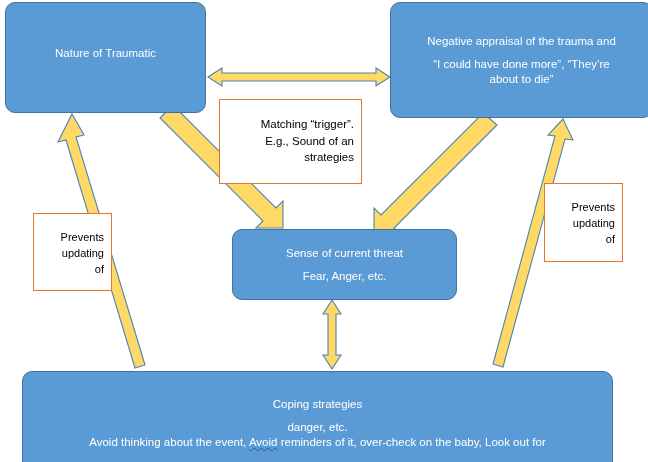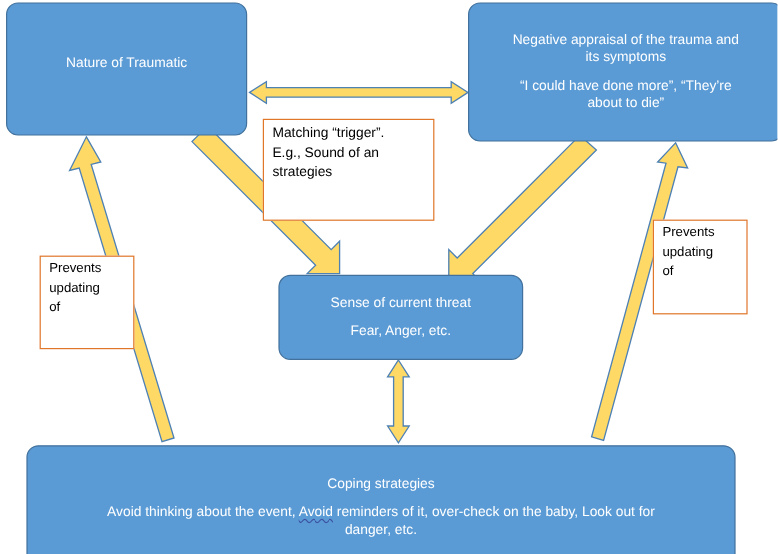--- a/index.html
+++ b/index.html
@@ -38,22 +38,22 @@
   .node .gap {
     height: 9px;
   }
   .note {
     position: absolute;
     box-sizing: border-box;
     background: #ffffff;
     border: 1px solid #E0762A;
     color: #000000;
     z-index: 4;
-    padding: 3px 7px;
-    text-align: left;
+    padding: 16px 7px;
+    text-align: right;
     line-height: 1.45;
   }
   .note .line { display: block; }
   .note .gap { height: 8px; }
   svg.arrows {
     position: absolute;
     left: 0;
     top: 0;
     width: 648px;
     height: 462px;
@@ -62,21 +62,21 @@
   .squiggle {
     text-decoration: underline;
     text-decoration-color: #3A53A4;
     text-decoration-style: wavy;
     text-decoration-thickness: 1px;
   }
 
   
   #node-memory     { left: 5px;   top: 2px;   width: 201px; height: 111px; font-size: 11.5px; }
   #node-appraisal  { left: 390px; top: 2px;   width: 263px; height: 116px; font-size: 11.5px; }
-  #node-threat     { left: 232px; top: 229px; width: 204px; height: 71px;  font-size: 11.5px; }
+  #node-threat     { left: 232px; top: 229px; width: 225px; height: 71px;  font-size: 11.5px; }
   #node-coping     { left: 22px;  top: 371px; width: 591px; height: 104px;  font-size: 11.5px; }
 
   
   #note-trigger    { left: 219px; top: 99px;  width: 143px; height: 85px;  font-size: 11.5px; }
   #note-left       { left: 33px;  top: 213px; width: 79px;  height: 78px;  font-size: 11px; }
   #note-right      { left: 544px; top: 183px; width: 79px;  height: 79px;  font-size: 11px; }
 </style>
 </head>
 <body>
 
@@ -109,37 +109,36 @@
     </g>
   </svg>
 
   <div class="node" id="node-memory">
     <span class="line">Nature of Traumatic</span>
     <span class="gap"></span>
   </div>
 
   <div class="node" id="node-appraisal">
     <span class="line">Negative appraisal of the trauma and</span>
-    <span class="line">its symptoms</span>
     <span class="gap"></span>
     <span class="line">“I could have done more”, “They’re</span>
     <span class="line">about to die”</span>
   </div>
 
   <div class="node" id="node-threat">
     <span class="line">Sense of current threat</span>
     <span class="gap"></span>
     <span class="line">Fear, Anger, etc.</span>
   </div>
 
   <div class="node" id="node-coping">
     <span class="line">Coping strategies</span>
     <span class="gap"></span>
+    <span class="line">danger, etc.</span>
     <span class="line"><span>Avoid thinking about the event, </span><span class="squiggle">Avoid</span><span> reminders of it, over-check on the baby, Look out for</span></span>
-    <span class="line">danger, etc.</span>
   </div>
 
   <div class="note" id="note-trigger">
     <span class="line">Matching “trigger”.</span>
     <span class="gap"></span>
     <span class="line">E.g., Sound of an</span>
     <span class="line">strategies</span>
   </div>
 
   <div class="note" id="note-left">

